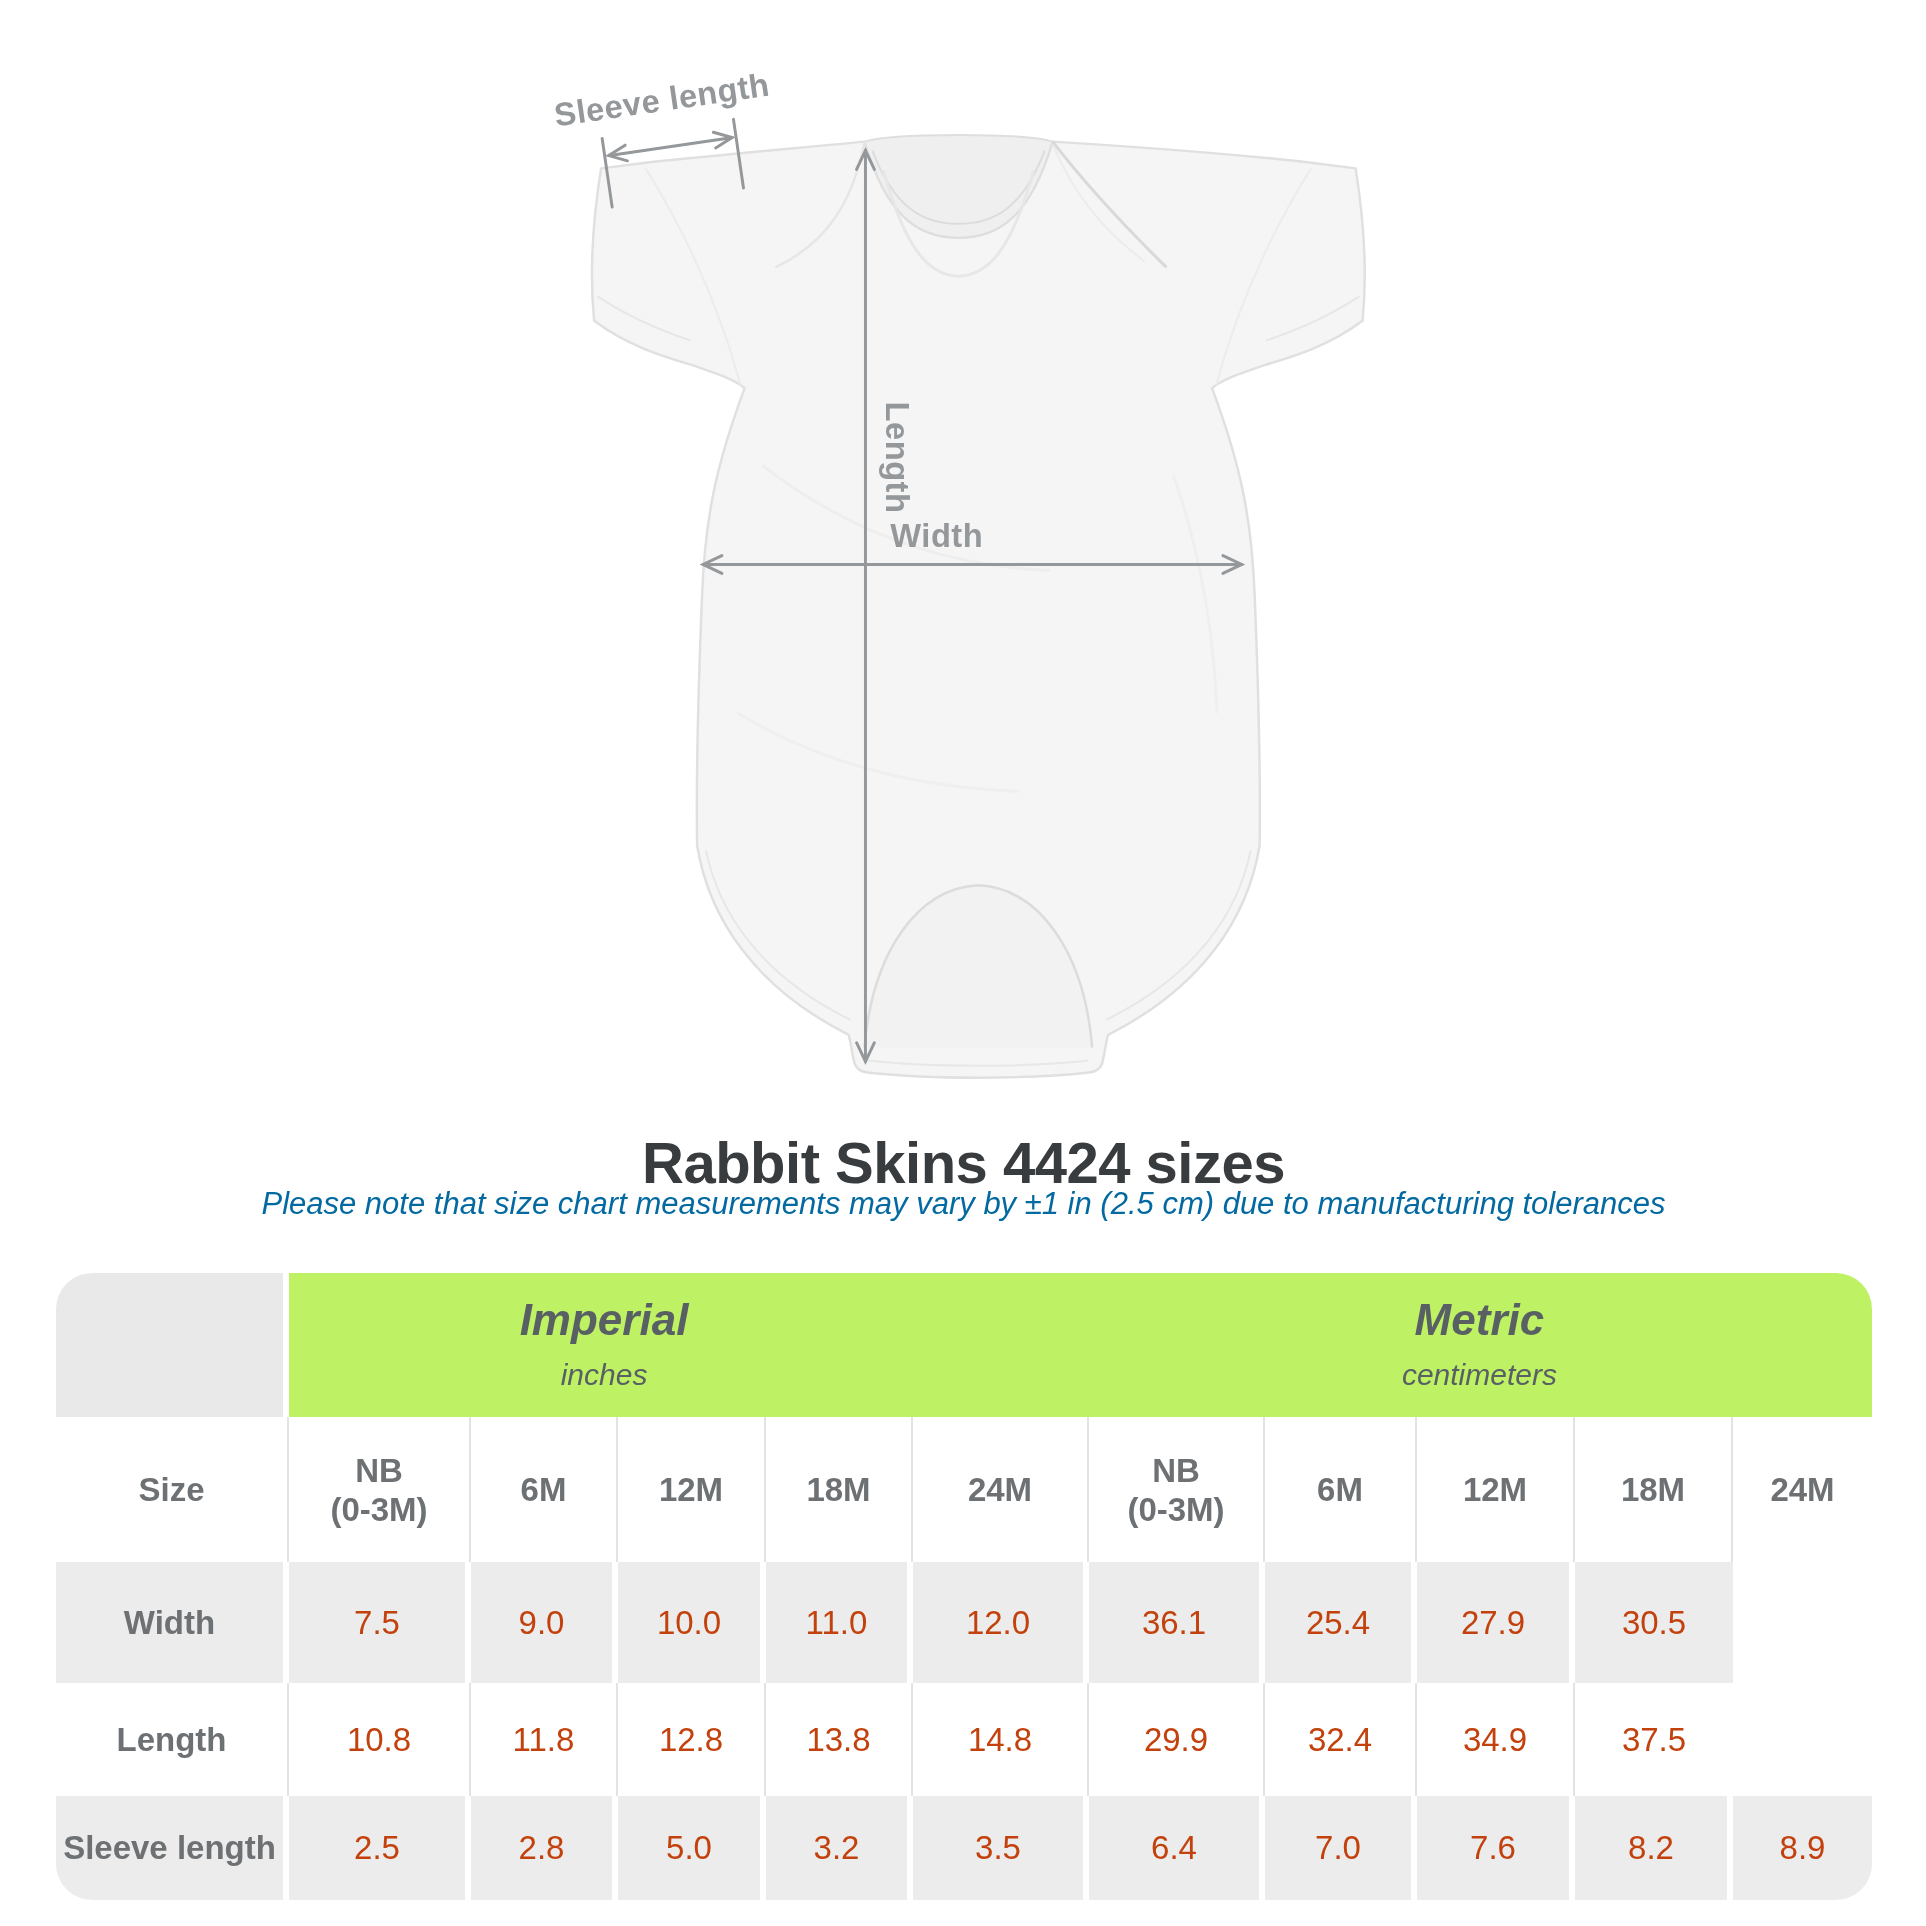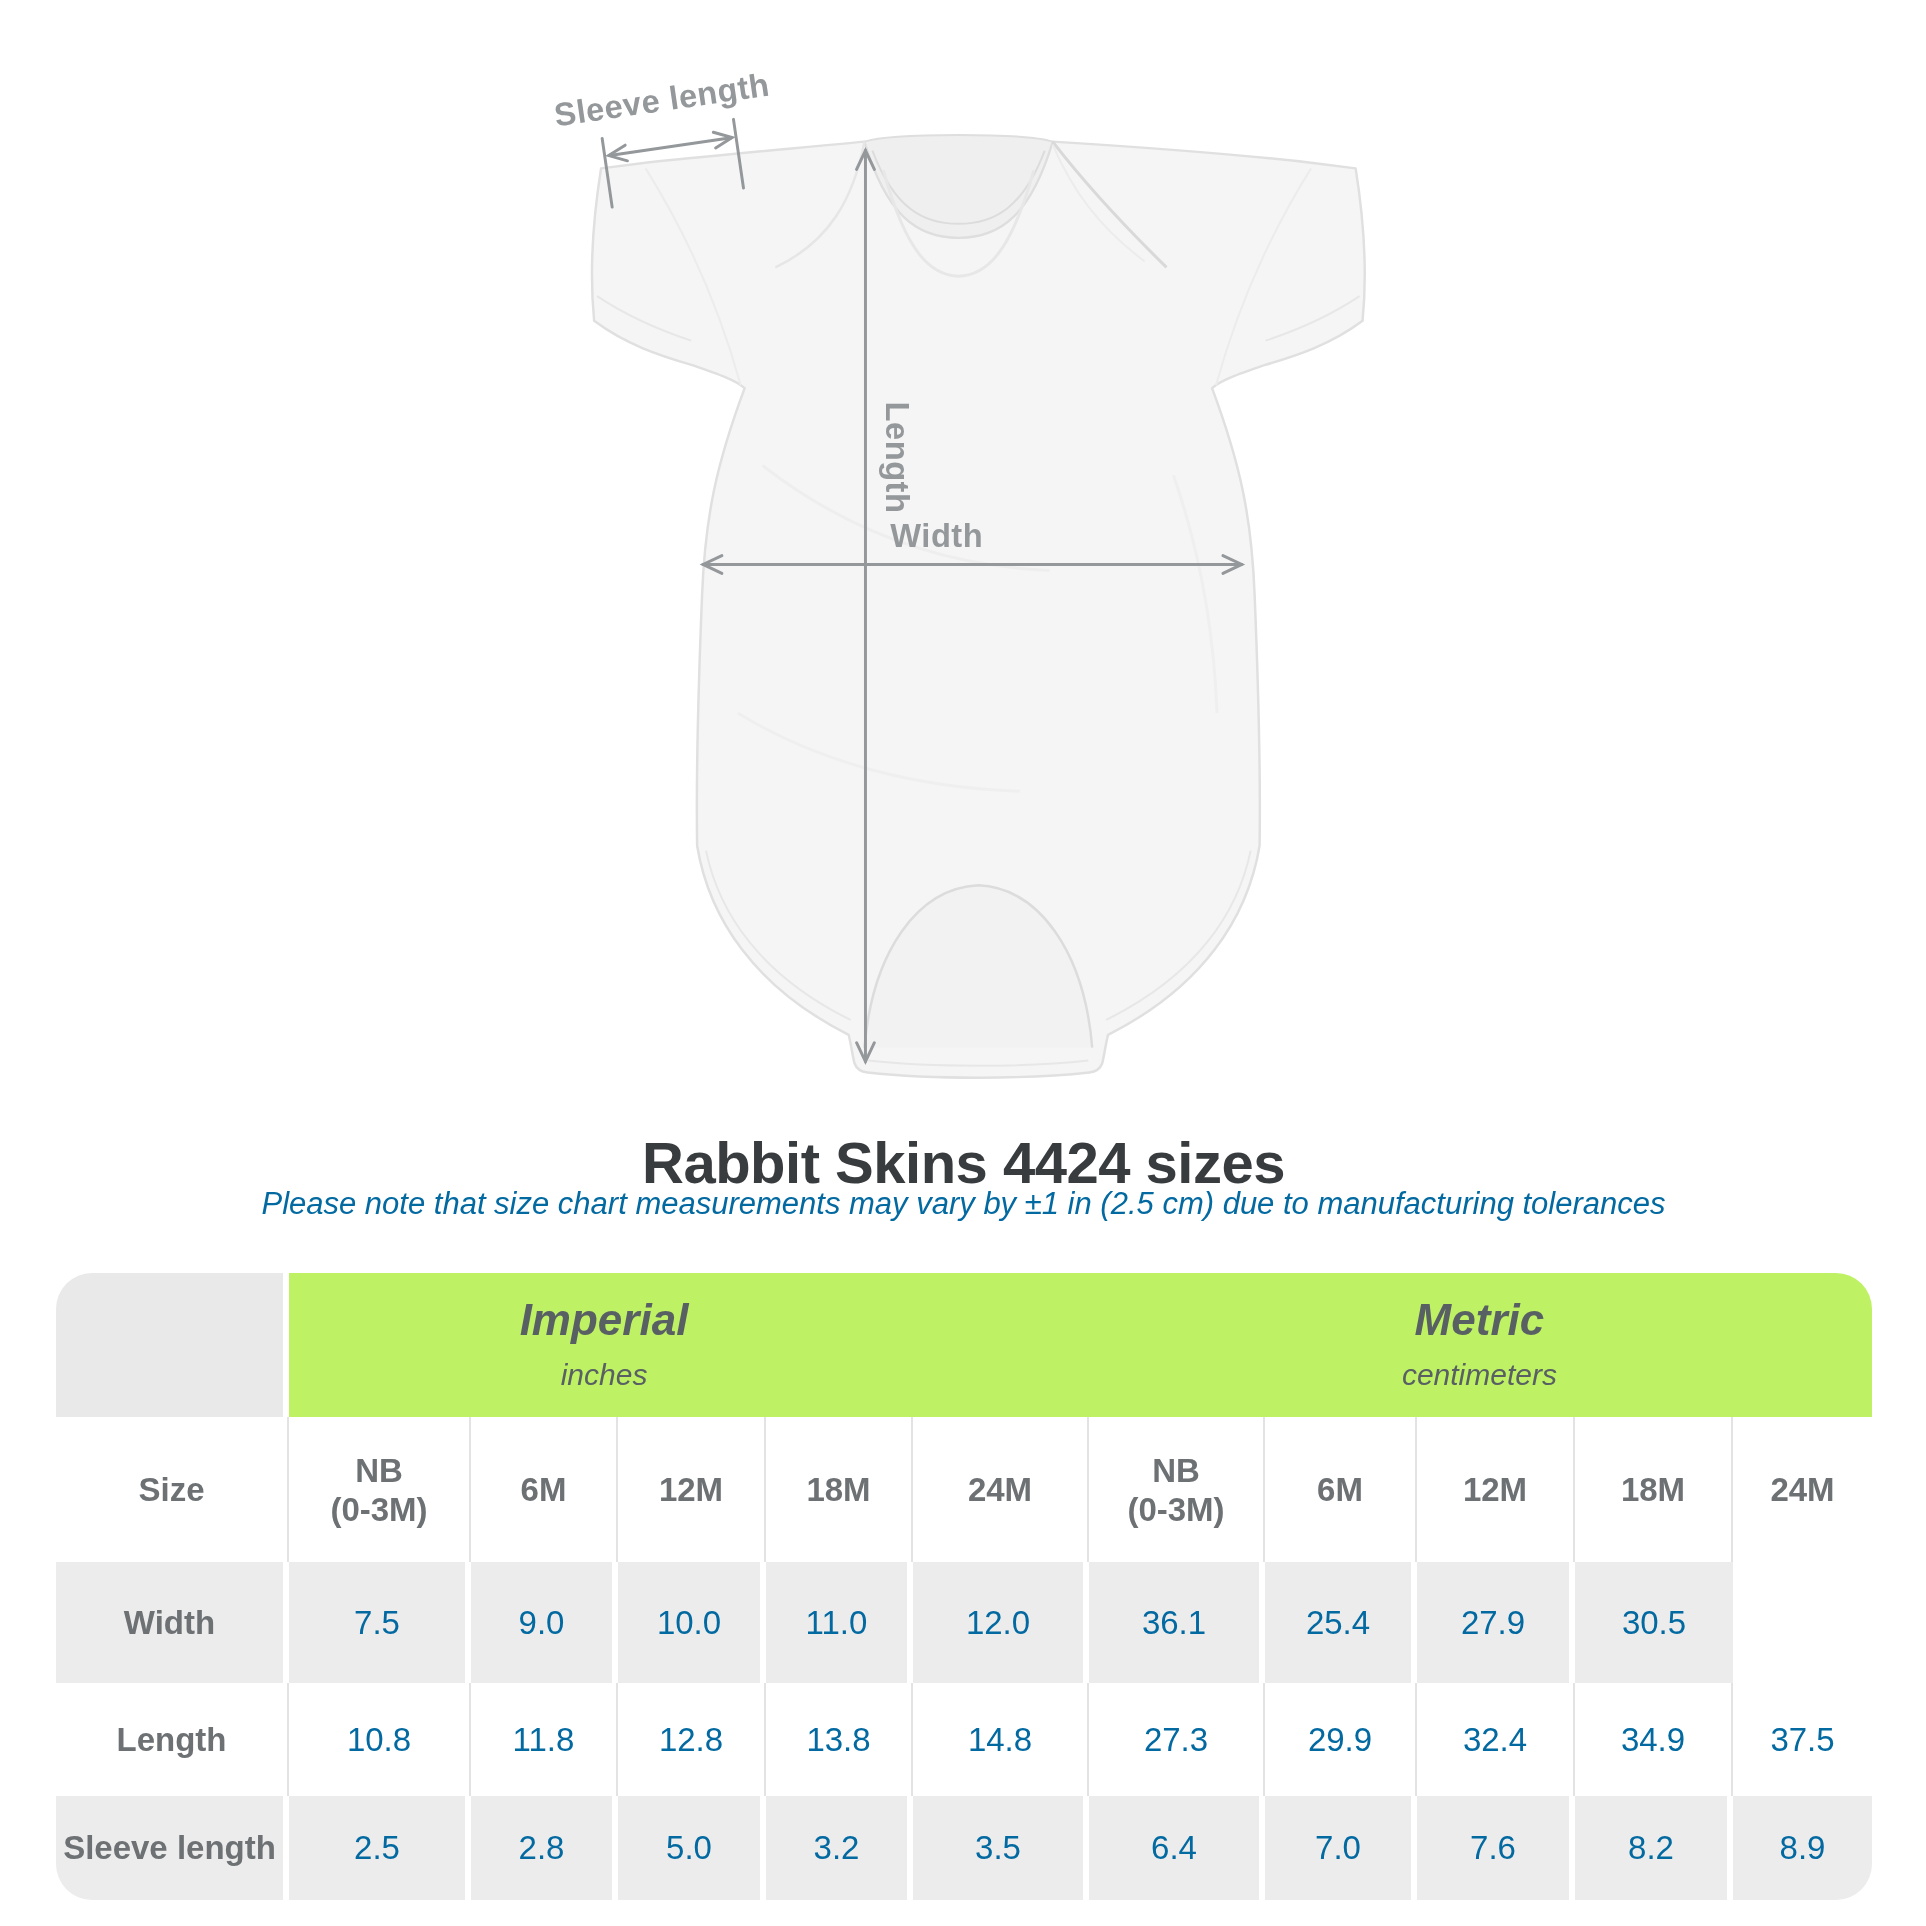--- a/index.html
+++ b/index.html
@@ -49,21 +49,21 @@
   }
   .trow-head{height:145px;}
   .trow-width{height:121px;}
   .trow-length{height:113px;}
   .trow-sleeve{height:104px;}
   .r-white .cell{background:#ffffff;border-right:2px solid #e3e3e3;}
   .r-gray  .cell{background:#ececec;border-right:6px solid #ffffff;}
   .trow .cell:last-child{border-right:none;}
   .head-cell,.rowlabel-cell{font-weight:700;color:#6d7174;}
   .head-cell{flex-direction:column;line-height:39px;}
-  .val-cell{color:#0369a1;}
+  .val-cell{color:#c2410c;}
   .trow-sleeve .cell:first-child{border-bottom-left-radius:36px;}
   .trow-sleeve .cell:last-child{border-bottom-right-radius:36px;}
 </style>
 </head>
 <body>
 
 <div class="canvas">
 
   <svg class="diagram-svg" width="1927" height="1119" viewBox="0 0 1946 1130" aria-hidden="true">
 
@@ -216,21 +216,20 @@
       <div class="cell val-cell">30.5</div>
     </div>
 
     <div class="trow trow-length r-white">
       <div class="cell rowlabel-cell">Length</div>
       <div class="cell val-cell">10.8</div>
       <div class="cell val-cell">11.8</div>
       <div class="cell val-cell">12.8</div>
       <div class="cell val-cell">13.8</div>
       <div class="cell val-cell">14.8</div>
-      <div class="cell val-cell">27.3</div>
       <div class="cell val-cell">29.9</div>
       <div class="cell val-cell">32.4</div>
       <div class="cell val-cell">34.9</div>
       <div class="cell val-cell">37.5</div>
     </div>
 
     <div class="trow trow-sleeve r-gray">
       <div class="cell rowlabel-cell">Sleeve length</div>
       <div class="cell val-cell">2.5</div>
       <div class="cell val-cell">2.8</div>

